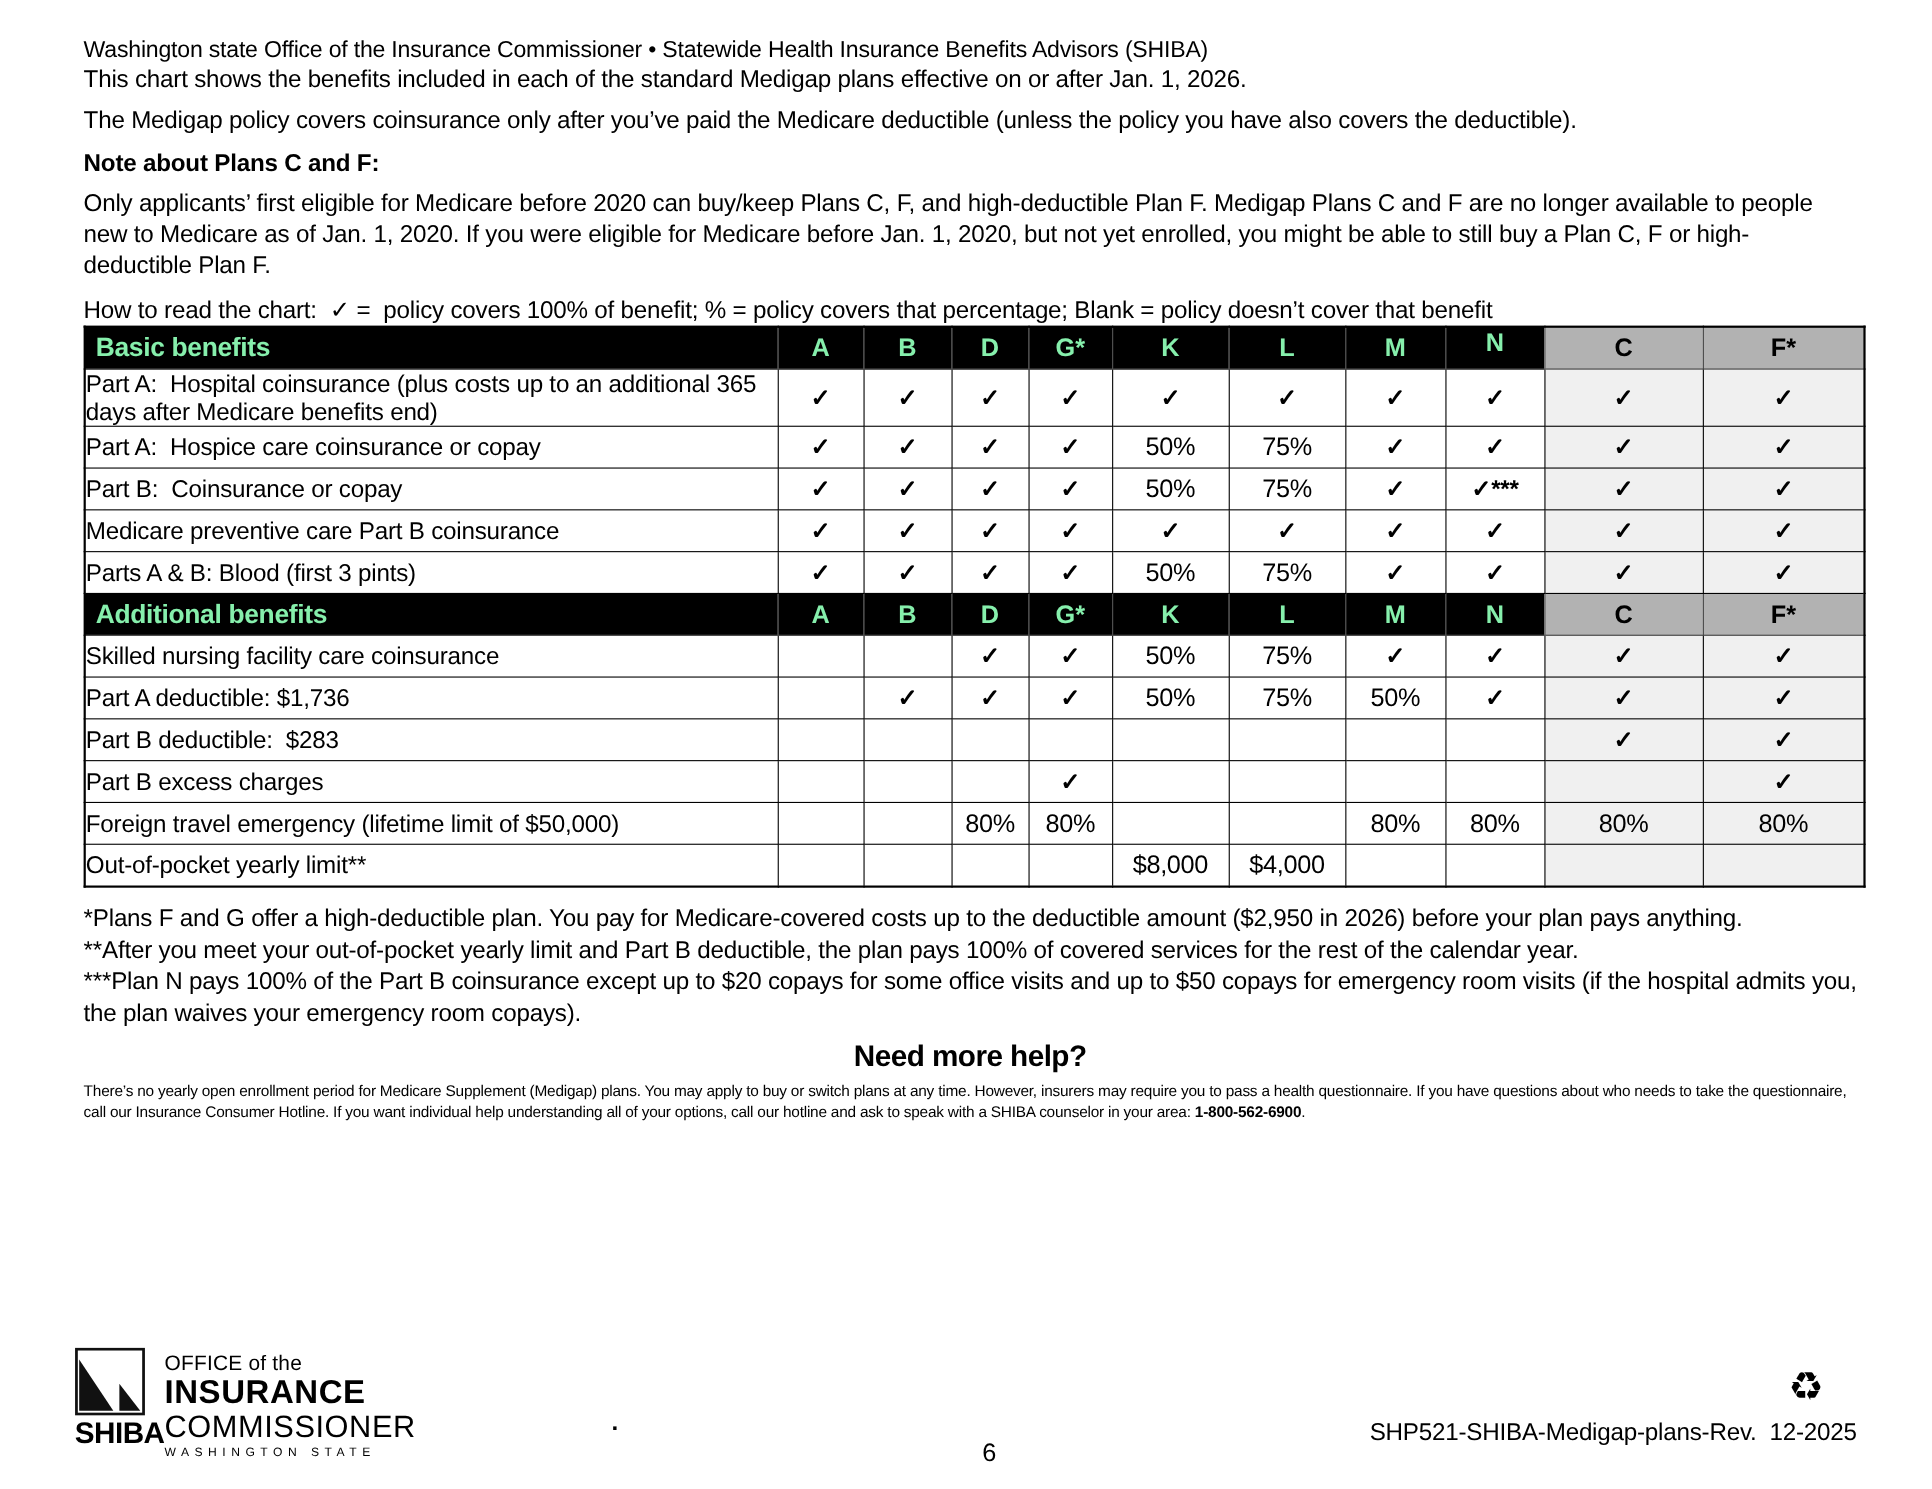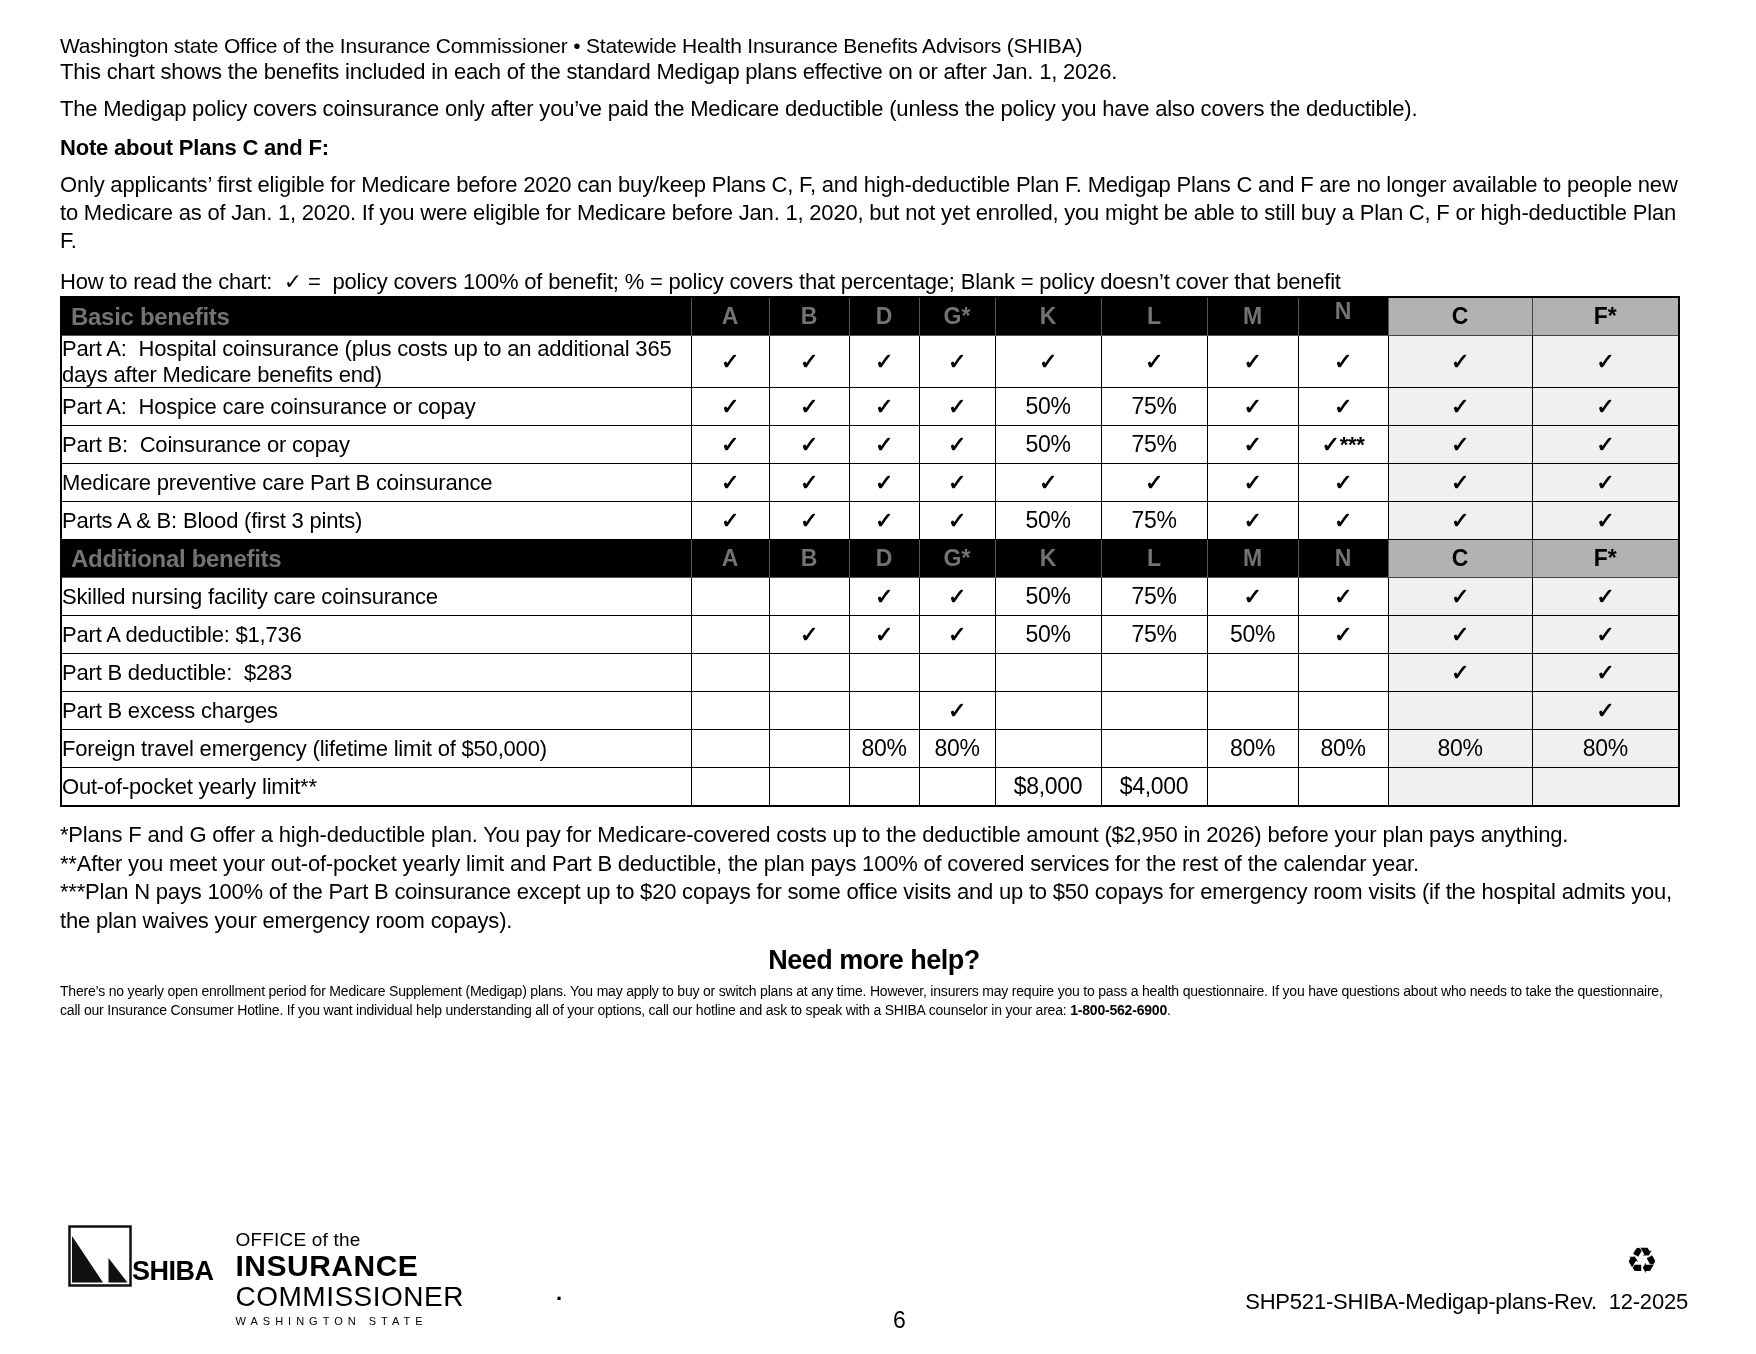--- a/index.html
+++ b/index.html
@@ -1,21 +1,21 @@
 <!DOCTYPE html>
 <html><head>
 <meta charset="utf-8">
 <style>
   html,body{margin:0;padding:0;}
   body{
     width:1756px;height:1354px;background:#ffffff;color:#000;
     font-family:"Liberation Sans", sans-serif;position:relative;overflow:hidden;
     -webkit-font-smoothing:antialiased;
   }
-  .page{padding:34px 68px 0 60px;}
+  .page{padding:34px 68px 0 76px;}
   .org-line{font-size:21px;letter-spacing:-0.2px;}
   h1.title{
     font-size:43px;font-weight:700;letter-spacing:-1.2px;
     margin:8px 0 10px 0;
   }
   p{margin:0;}
   .body-text{font-size:22px;line-height:1.26;letter-spacing:-0.2px;white-space:pre-wrap;}
   .mt4{margin-top:9px;}
   .note-head{font-weight:700;margin-top:12px;}
   .howto{margin-top:14px;}
@@ -27,21 +27,21 @@
   .cap-right{font-size:21px;font-weight:700;letter-spacing:-0.2px;}
 
   table.medigap{
     border-collapse:collapse;table-layout:fixed;width:1618px;
     border:2px solid #000;
   }
   table.medigap td,table.medigap th{
     border:1px solid #000;padding:0;vertical-align:middle;
   }
   tr.section-row th{
-    background:#000;color:#737373;height:37px;
+    background:#000;color:#86efac;height:37px;
     font-size:23px;font-weight:700;text-align:center;
     border-color:#555;
   }
   tr.section-row th.sec-label{
     text-align:left;padding-left:9px;font-size:24px;letter-spacing:-0.3px;
   }
   tr.section-row th.cf-h{
     background:#b2b2b2;color:#000;border-color:#444;
   }
   .raised{position:relative;top:-5px;display:inline-block;}
@@ -62,21 +62,21 @@
   .footnotes p{font-size:22px;line-height:1.3;letter-spacing:-0.2px;}
   h2.help-head{
     text-align:center;font-size:27px;font-weight:700;
     margin:10px 0 6px 0;letter-spacing:-0.5px;
   }
   .help-body{font-size:14px;line-height:1.33;letter-spacing:-0.2px;width:1620px;}
   .help-body strong{font-weight:700;}
 
   .footer{position:absolute;left:68px;top:1225px;width:1620px;height:120px;}
   .logo{display:flex;align-items:flex-start;}
-  .logo-left{display:flex;flex-direction:row;align-items:flex-end;margin-right:22px;}
+  .logo-left{display:flex;flex-direction:column;align-items:flex-start;margin-right:0;}
   .logo-square{display:block;}
   .shiba-word{font-size:27px;font-weight:700;letter-spacing:-0.5px;margin-top:1px;}
   .logo-right{padding-top:4px;}
   .lr1{font-size:19px;letter-spacing:0.2px;}
   .lr2{font-size:30px;font-weight:700;letter-spacing:0.5px;line-height:1.02;}
   .lr3{font-size:28px;font-weight:400;letter-spacing:0.5px;line-height:1.1;}
   .lr4{font-size:11px;letter-spacing:5px;margin-top:3px;}
   .stray-dot{position:absolute;left:488px;top:55px;font-size:22px;font-weight:700;}
   .page-num{position:absolute;left:825px;top:82px;font-size:23px;}
   .recycle{position:absolute;right:30px;top:18px;font-size:36px;line-height:1;}

